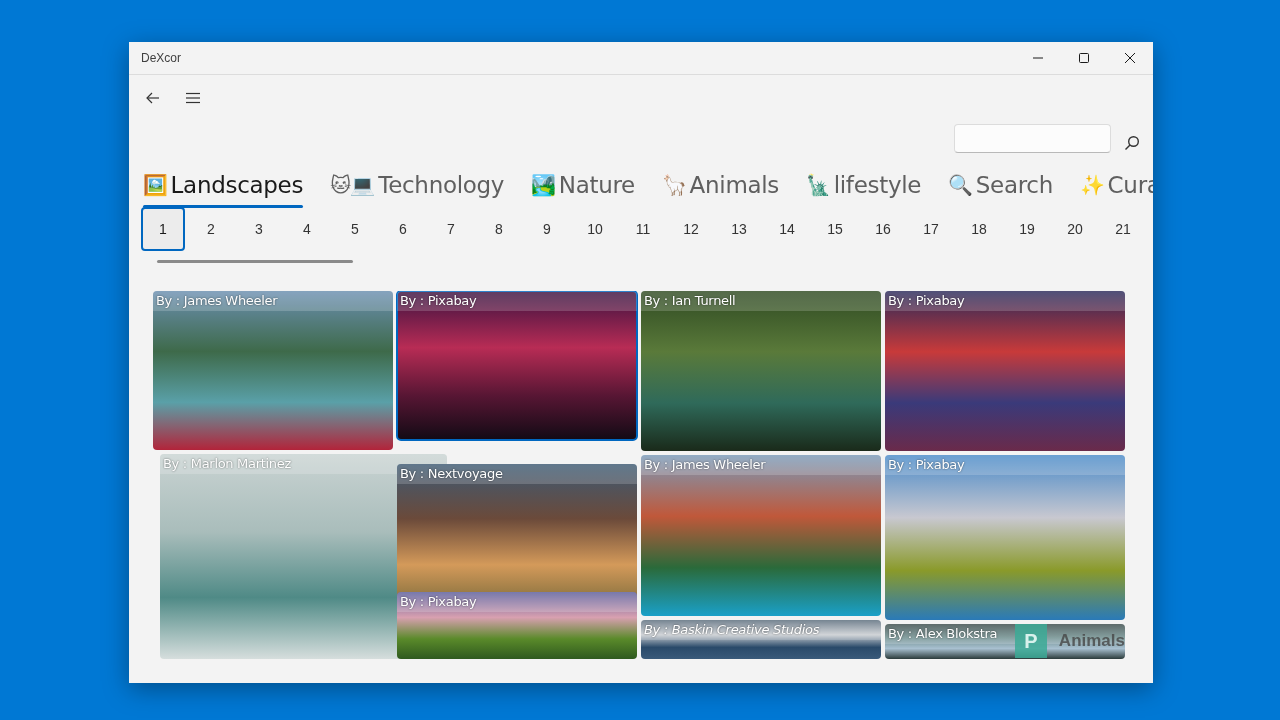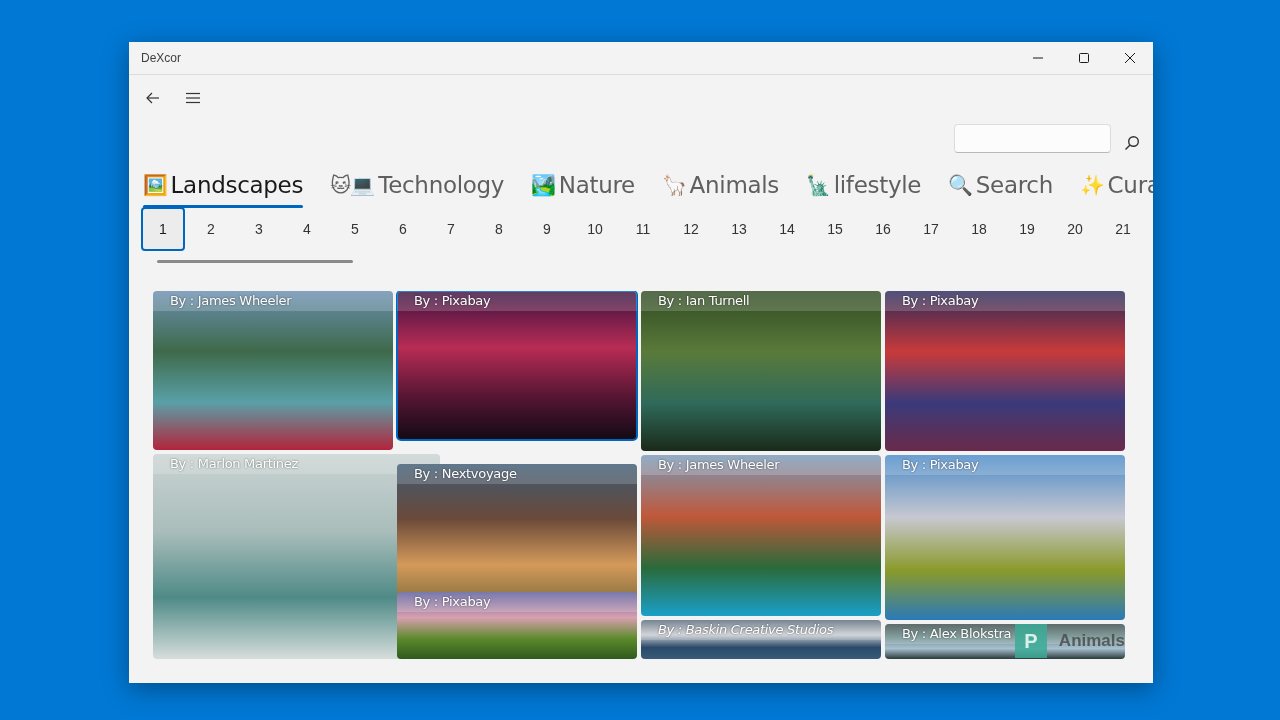--- a/index.html
+++ b/index.html
@@ -71,21 +71,21 @@
   .grid {
     position:absolute; left:24px; top:249px; width:974px; height:368px; overflow:hidden;
   }
   .card {
     position:absolute; border-radius:4px; overflow:hidden; cursor:pointer;
   }
   .card.selected { outline:2px solid #0067c0; outline-offset:-1px; }
   .card .credit {
     position:absolute; left:0; top:0; right:0; height:20px;
     background:rgba(255,255,255,0.18); color:#fff; font-size:13px;
-    padding:2px 17px; box-sizing:border-box; text-shadow:0 0 2px rgba(0,0,0,.6);
+    padding:2px 3px; box-sizing:border-box; text-shadow:0 0 2px rgba(0,0,0,.6);
     font-family:"DejaVu Sans", sans-serif; letter-spacing:-0.3px;
   }
   .pexels {
     position:absolute; right:0; bottom:0; width:110px; height:36px;
     display:flex; align-items:center;
   }
   .pexels .plogo {
     width:34px; height:34px; background:rgba(60,170,150,0.85);
     color:#d8f1ec; font-weight:bold; font-size:20px;
     display:flex; align-items:center; justify-content:center;
@@ -194,21 +194,21 @@
       <div class="page">20</div>
       <div class="page">21</div>
     </div>
   <div class="hscroll"></div>
 
   <div class="grid" id="grid">
       <div class="card" style="left: 0px; top: 0px; width: 240px; height: 159px; background: linear-gradient(rgb(107, 143, 176) 0%, rgb(62, 106, 74) 38%, rgb(90, 160, 168) 70%, rgb(178, 36, 58) 100%);">
         <div style="position: absolute; inset: 0px;"></div>
         <div class="credit">By : James Wheeler</div>
       </div>
-      <div class="card" style="left: 0px; top: 163px; width: 287px; height: 205px; background: linear-gradient(rgb(201, 211, 210) 0%, rgb(169, 189, 187) 38%, rgb(79, 138, 134) 70%, rgb(214, 222, 221) 100%);">
+      <div class="card" style="left: 7px; top: 163px; width: 287px; height: 205px; background: linear-gradient(rgb(201, 211, 210) 0%, rgb(169, 189, 187) 38%, rgb(79, 138, 134) 70%, rgb(214, 222, 221) 100%);">
         <div style="position: absolute; inset: 0px;"></div>
         <div class="credit">By : Marlon Martinez</div>
       </div>
       <div class="card selected" style="left: 244px; top: 0px; width: 240px; height: 149px; background: linear-gradient(rgb(58, 18, 64) 0%, rgb(184, 44, 85) 38%, rgb(88, 22, 52) 70%, rgb(18, 10, 20) 100%);">
         <div style="position: absolute; inset: 0px;"></div>
         <div class="credit">By : Pixabay</div>
       </div>
       <div class="card" style="left: 244px; top: 153px; width: 240px; height: 144px; background: linear-gradient(rgb(62, 90, 115) 0%, rgb(107, 74, 58) 38%, rgb(212, 154, 90) 70%, rgb(122, 106, 58) 100%); margin-top: 20px;">
         <div style="position: absolute; inset: 0px;"></div>
         <div class="credit">By : Nextvoyage</div>

